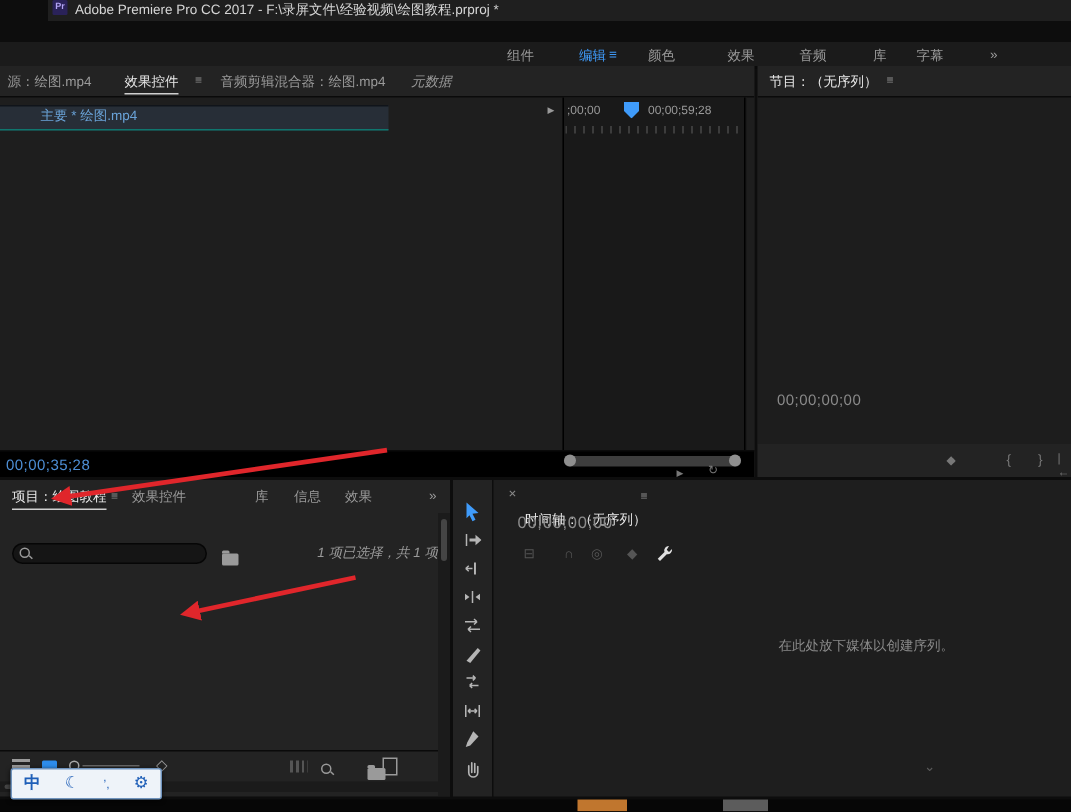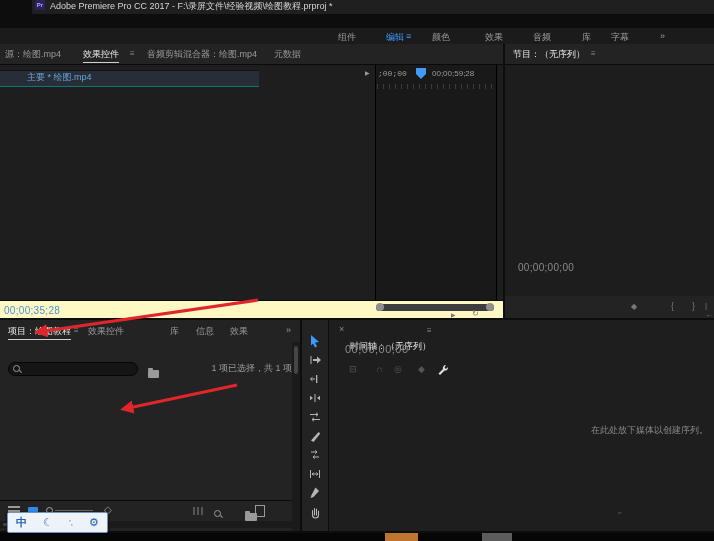--- a/index.html
+++ b/index.html
@@ -77,38 +77,38 @@
     <span style="left:582px">库</span>
     <span style="left:611px">字幕</span>
     <span style="left:660px">»</span>
   </div>
 
   <div class="panel" style="left:0;top:44px;width:503px;height:274px;">
     <span class="ptab abs" style="left:5px;top:4px;">源：绘图.mp4</span>
     <span class="ptab active abs" style="left:83px;top:4px;text-align:right;">效果控件</span>
     <span class="pmenu abs" style="left:130px;top:5px;">≡</span>
     <span class="ptab abs" style="left:147px;top:4px;">音频剪辑混合器：绘图.mp4</span>
-    <span class="ptab abs" style="left:274px;top:4px;">元数据</span>
+    <span class="ptab abs" style="left:274px;top:4px;font-style:italic;">元数据</span>
 
     <div class="abs" style="left:0;top:20px;width:503px;height:236px;background:#1e1e1e;border-top:1px solid #0a0a0a;">
 
       <div class="abs" style="left:0;top:5px;width:237px;height:15px;background:#272e37;border-top:1px solid #10141a;border-bottom:1px solid #0f766e;display:flex;align-items:flex-start;padding-left:22px;">
         <span style="font-size:9px;color:#6aa3d8;padding-left:5px;white-space:nowrap;">主要 * 绘图.mp4</span>
       </div>
 
       <div class="abs" style="left:375px;top:0;width:122px;height:236px;background:#191919;border-left:1px solid #000;"></div>
       <span class="abs" style="left:365px;top:4px;font-size:6px;color:#999;">▶</span>
-      <span class="abs" style="left:378px;top:4px;font-size:8px;color:#9a9a9a;font-family:Liberation Mono, monospace;">;00;00</span>
+      <span class="abs" style="left:378px;top:4px;font-size:8px;color:#9a9a9a;">;00;00</span>
       <div class="playhead5 abs" style="left:416px;top:3px;"></div>
       <span class="abs" style="left:432px;top:4px;font-size:8px;color:#9a9a9a;">00;00;59;28</span>
       <div class="abs" style="left:377px;top:19px;width:119px;height:5px;background:repeating-linear-gradient(90deg,#3c3c3c 0 1px,transparent 1px 6px);"></div>
       <div class="abs" style="left:496px;top:0;width:1px;height:236px;background:#000;"></div>
     </div>
 
-    <div class="abs" style="left:0;top:256px;width:503px;height:18px;background:#fef9c3;border-top:1px solid #0a0a0a;">
+    <div class="abs" style="left:0;top:256px;width:503px;height:18px;background:#000000;border-top:1px solid #0a0a0a;">
       <span class="tc-blue abs" style="left:4px;top:4px;">00;00;35;28</span>
       <div class="abs" style="left:376px;top:3px;width:118px;height:7px;background:#3d3d3d;border-radius:4px;">
         <div class="abs" style="left:0;top:-1px;width:8px;height:8px;background:#8f8f8f;border-radius:50%;"></div>
         <div class="abs" style="right:0;top:-1px;width:8px;height:8px;background:#8f8f8f;border-radius:50%;"></div>
       </div>
       <span class="abs" style="left:451px;top:10px;font-size:6px;color:#777;">▶</span>
       <span class="abs" style="left:472px;top:8px;font-size:8px;color:#777;">↻</span>
     </div>
   </div>
 
@@ -133,21 +133,21 @@
     <span class="ptab abs" style="left:196px;top:5px;">信息</span>
     <span class="ptab abs" style="left:230px;top:5px;">效果</span>
     <span class="ptab abs" style="left:286px;top:5px;">»</span>
 
 
     <div class="searchbox">
       <span class="mag"></span>
       <input type="text" value="" style="">
     </div>
     <span class="abs" style="left:148px;top:44px;"><span class="folder" style="width:11px;height:8px;"></span></span>
-    <span class="abs" style="right:8px;top:42px;font-size:9px;color:#9a9a9a;">1 项已选择，共 1 项</span>
+    <span class="abs" style="right:8px;top:42px;font-size:9px;color:#9a9a9a;font-style:italic;">1 项已选择，共 1 项</span>
 
 
     <div class="abs" style="left:0;top:180px;width:300px;height:20px;background:#232323;border-top:1px solid #0a0a0a;">
       <span class="listview abs" style="left:8px;top:5px;"></span>
       <span class="bluesq abs" style="left:28px;top:6px;"></span>
       <span class="abs" style="left:46px;top:6px;width:5px;height:5px;border:1px solid #aaa;border-radius:50%;"></span>
       <span class="abs" style="left:55px;top:9px;width:38px;height:1px;background:#666;"></span>
       <span class="abs" style="left:104px;top:3px;font-size:10px;color:#9a9a9a;">◇</span>
       <span class="abs" style="left:193px;top:6px;width:12px;height:8px;background:repeating-linear-gradient(90deg,#555 0 2px,transparent 2px 4px);"></span>
       <span class="mag abs" style="left:214px;top:4px;"></span>
@@ -229,21 +229,21 @@
     <span class="pmenu abs" style="left:98px;top:6px;">≡</span>
     <span class="abs" style="left:16px;top:23px;font-size:11px;color:#8b8b8b;letter-spacing:.5px;">00;00;00;00</span>
     <span class="abs" style="left:20px;top:44px;font-size:9px;color:#555;">⊟</span>
     <span class="abs" style="left:47px;top:44px;font-size:9px;color:#555;">∩</span>
     <span class="abs" style="left:65px;top:44px;font-size:9px;color:#555;">◎</span>
     <span class="abs" style="left:89px;top:44px;font-size:9px;color:#555;">◆</span>
     <span class="abs" style="left:108px;top:42px;">
       <svg width="12" height="12" viewBox="0 0 12 12">
           <path d="M9 1a3 3 0 0 0-3 4L1.5 9.5 3 11l4.5-4.5A3 3 0 0 0 11 3L9 5 7.5 3.5 9 1z" fill="#e0e0e0"></path>
         </svg></span>
-    <div class="abs" style="left:190px;right:6px;top:104px;text-align:right;font-size:9px;color:#8a8a8a;">在此处放下媒体以创建序列。</div>
+    <div class="abs" style="left:190px;right:6px;top:104px;text-align:left;font-size:9px;color:#8a8a8a;">在此处放下媒体以创建序列。</div>
     <span class="abs" style="left:287px;top:186px;font-size:9px;color:#5a5a5a;">⌄</span>
   </div>
 
   <div class="abs" style="left:0;top:533px;width:714px;height:8px;background:#060606;">
     <div class="abs" style="left:385px;top:0;width:33px;height:8px;background:#c0762e;"></div>
     <div class="abs" style="left:482px;top:0;width:30px;height:8px;background:#5c5c5c;"></div>
   </div>
 
   <div class="ime">
     <span style="font-weight:bold;">中</span>

